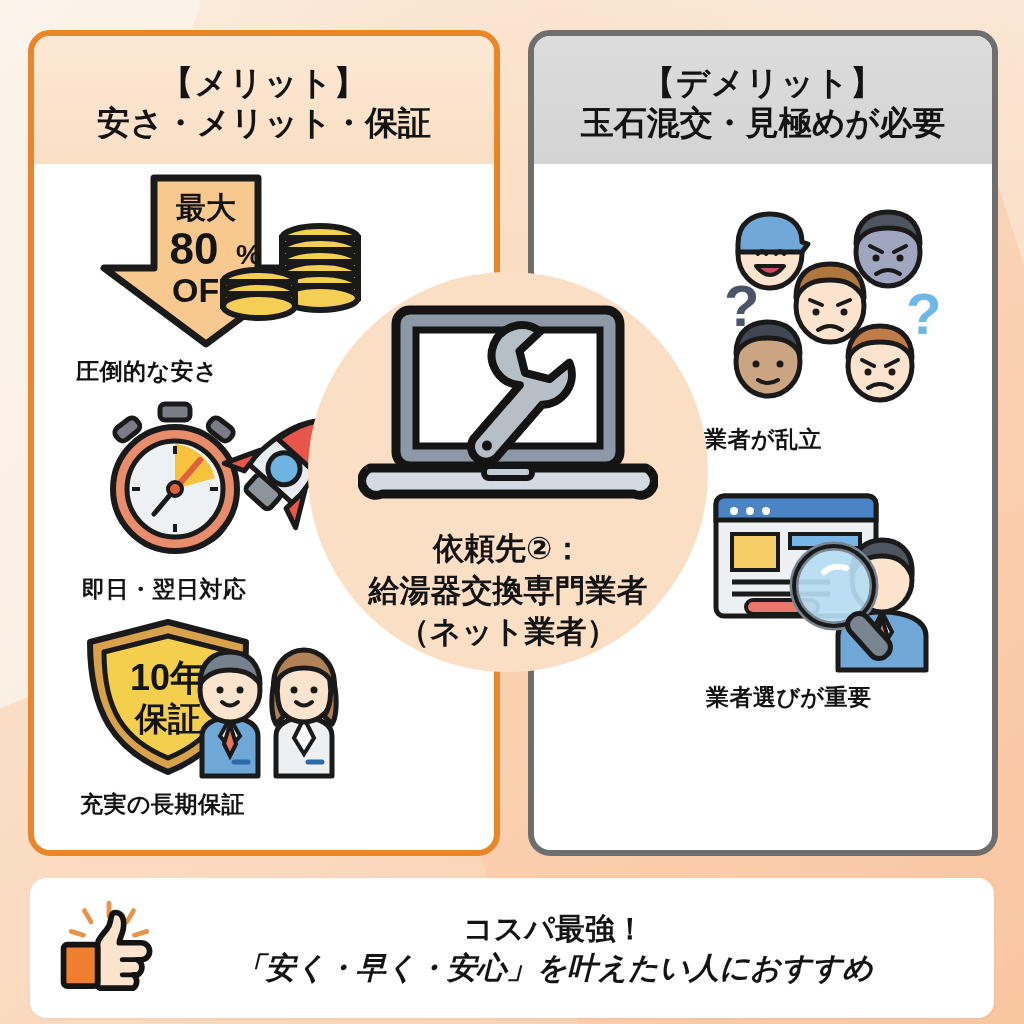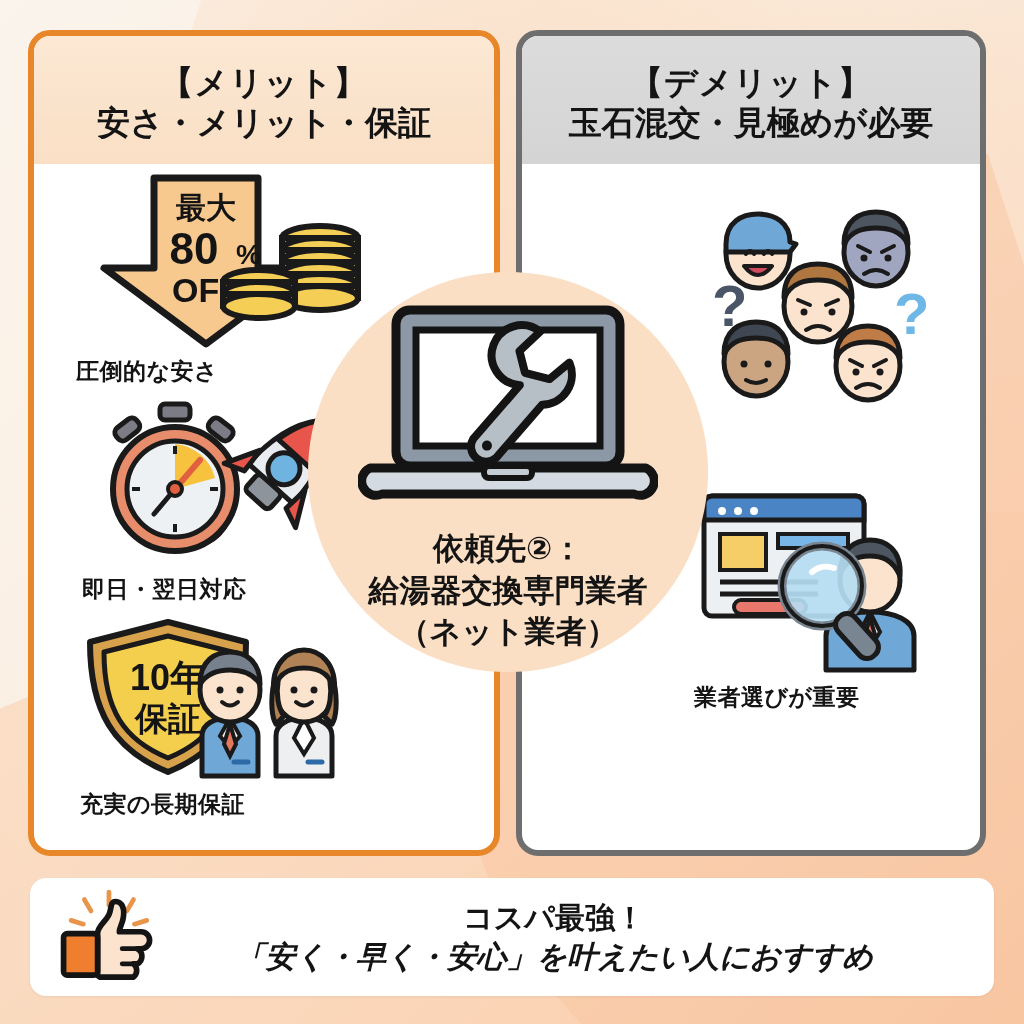--- a/index.html
+++ b/index.html
@@ -51,21 +51,21 @@
     border-radius: 22px;
     overflow: hidden;
     box-sizing: border-box;
   }
   .panel-merit {
     left: 28px; top: 30px;
     width: 472px; height: 826px;
     border: 6px solid #E8862A;
   }
   .panel-demerit {
-    left: 516px; top: 30px;
+    left: 528px; top: 30px;
     width: 470px; height: 826px;
     border: 6px solid #6E6E6E;
   }
   .panel-head {
     height: 128px;
     display: flex; flex-direction: column;
     align-items: center; justify-content: center;
     box-sizing: border-box;
     padding-top: 6px;
   }
@@ -131,21 +131,21 @@
     margin-top: 10px;
     text-align: center;
     font-size: 31px; font-weight: bold; color: #141414;
     line-height: 1.34;
   }
 
   
   .bottom-bar {
     position: absolute;
     left: 30px; top: 878px;
-    width: 964px; height: 118px;
+    width: 964px; height: 140px;
     background: #FFFFFF;
     border-radius: 16px;
     display: flex; align-items: center;
     box-sizing: border-box;
     padding: 0 26px;
     box-shadow: 0 1px 3px rgba(0,0,0,0.06);
   }
   .bottom-text {
     flex: 1;
     text-align: center;
@@ -339,20 +339,21 @@
               <ellipse cx="176" cy="160" rx="32" ry="34" fill="#FBE3CE" stroke="#1A1A1A" stroke-width="5"></ellipse>
               <path d="M144 152 C144 128 160 120 176 120 C192 120 208 128 208 152 C200 138 188 136 176 136 C164 136 152 138 144 152 Z" fill="#C07C46" stroke="#1A1A1A" stroke-width="5" stroke-linejoin="round"></path>
               <line x1="158" y1="154" x2="170" y2="160" stroke="#1A1A1A" stroke-width="4" stroke-linecap="round"></line>
               <line x1="194" y1="154" x2="182" y2="160" stroke="#1A1A1A" stroke-width="4" stroke-linecap="round"></line>
               <circle cx="164" cy="166" r="3.5" fill="#1A1A1A"></circle>
               <circle cx="188" cy="166" r="3.5" fill="#1A1A1A"></circle>
               <path d="M164 182 Q176 174 188 182" stroke="#1A1A1A" stroke-width="4" fill="none" stroke-linecap="round"></path>
             </g>
           </svg>
         </div>
+        <div class="feature-caption">業者が乱立</div>
       </div>
 
       <div class="feature f-pick">
         <div class="art">
           <svg viewBox="0 0 250 190" width="250" height="190">
 
             <rect x="10" y="12" width="160" height="120" rx="8" fill="#EDF0F3" stroke="#1A1A1A" stroke-width="5"></rect>
             <path d="M10 20 a8 8 0 0 1 8 -8 h144 a8 8 0 0 1 8 8 v16 H10 Z" fill="#4A84C4" stroke="#1A1A1A" stroke-width="5"></path>
             <circle cx="28" cy="27" r="4" fill="#FFFFFF"></circle>
             <circle cx="44" cy="27" r="4" fill="#FFFFFF"></circle>

